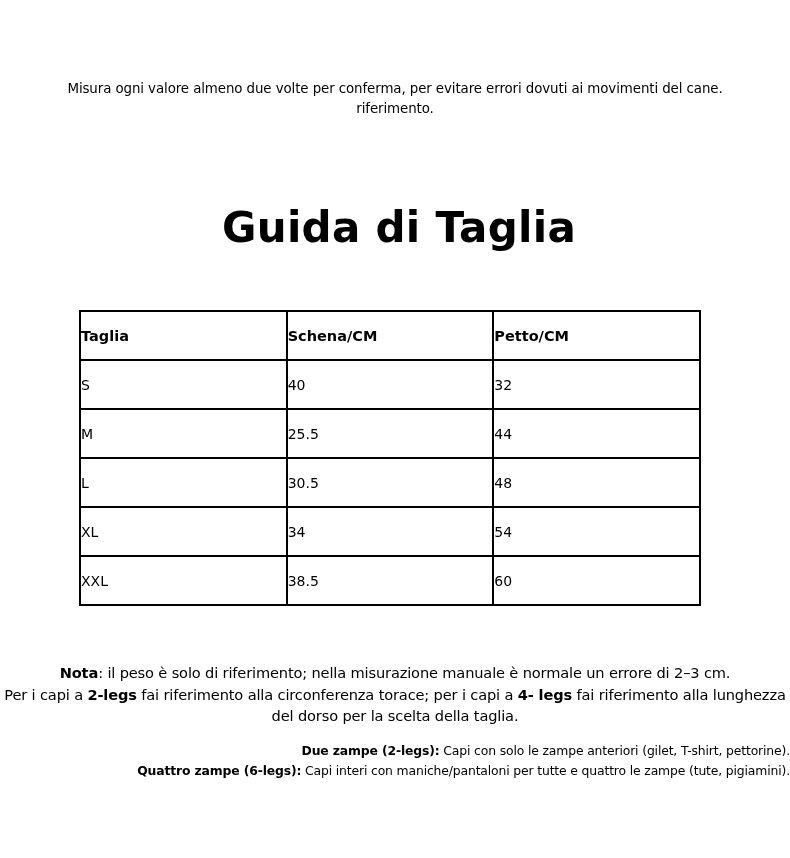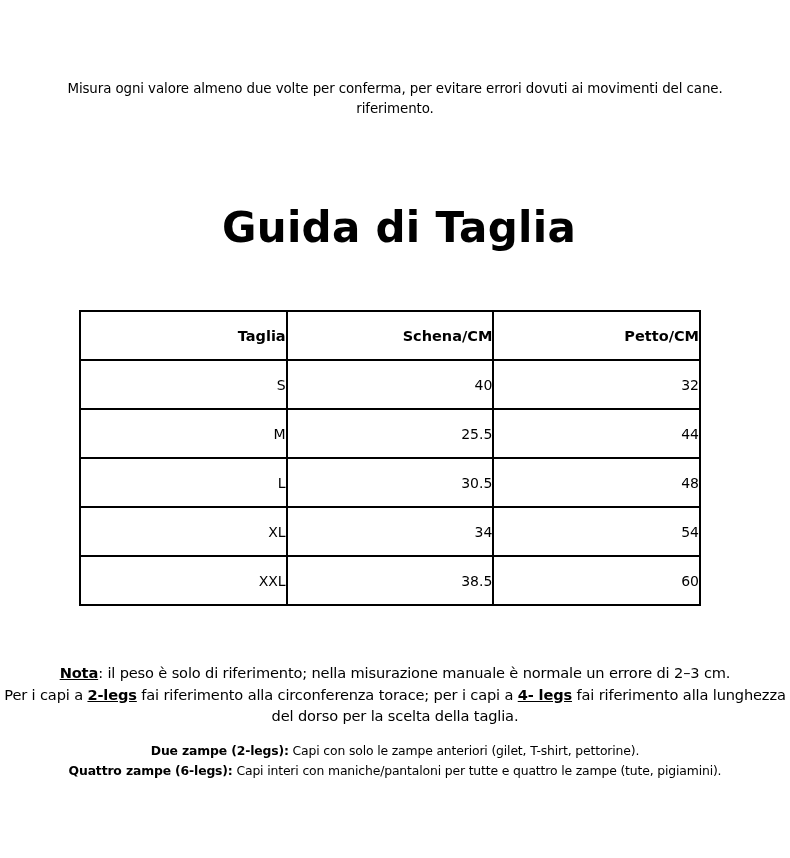--- a/index.html
+++ b/index.html
@@ -54,21 +54,21 @@
       width: 622px;
       border-collapse: collapse;
       table-layout: fixed;
       font-family: "DejaVu Sans", sans-serif;
       font-size: 14px;
     }
     table.size-table th,
     table.size-table td {
       border: 2px solid #000000;
       height: 47px;
-      text-align: right;
+      text-align: left;
       vertical-align: middle;
       padding: 0;
     }
     table.size-table th {
       font-weight: bold;
       font-size: 14.5px;
     }
     table.size-table td {
       font-weight: normal;
       font-size: 14px;
@@ -77,27 +77,27 @@
       position: absolute;
       top: 662px;
       left: 0;
       width: 790px;
       text-align: center;
       font-family: "DejaVu Sans", sans-serif;
       font-size: 14.6px;
       line-height: 21.5px;
       letter-spacing: -0.15px;
     }
-    .note b { font-weight: bold; text-decoration: underline; }
+    .note b { font-weight: bold; }
     .legs {
       position: absolute;
       top: 741px;
       left: 0;
       width: 790px;
-      text-align: center;
+      text-align: right;
       font-family: "DejaVu Sans", sans-serif;
       font-size: 12.4px;
       line-height: 19.5px;
       letter-spacing: -0.15px;
     }
     .legs b { font-weight: bold; }
     .legs .legs-line { display: block; }
   </style>
 </head>
 <body>

